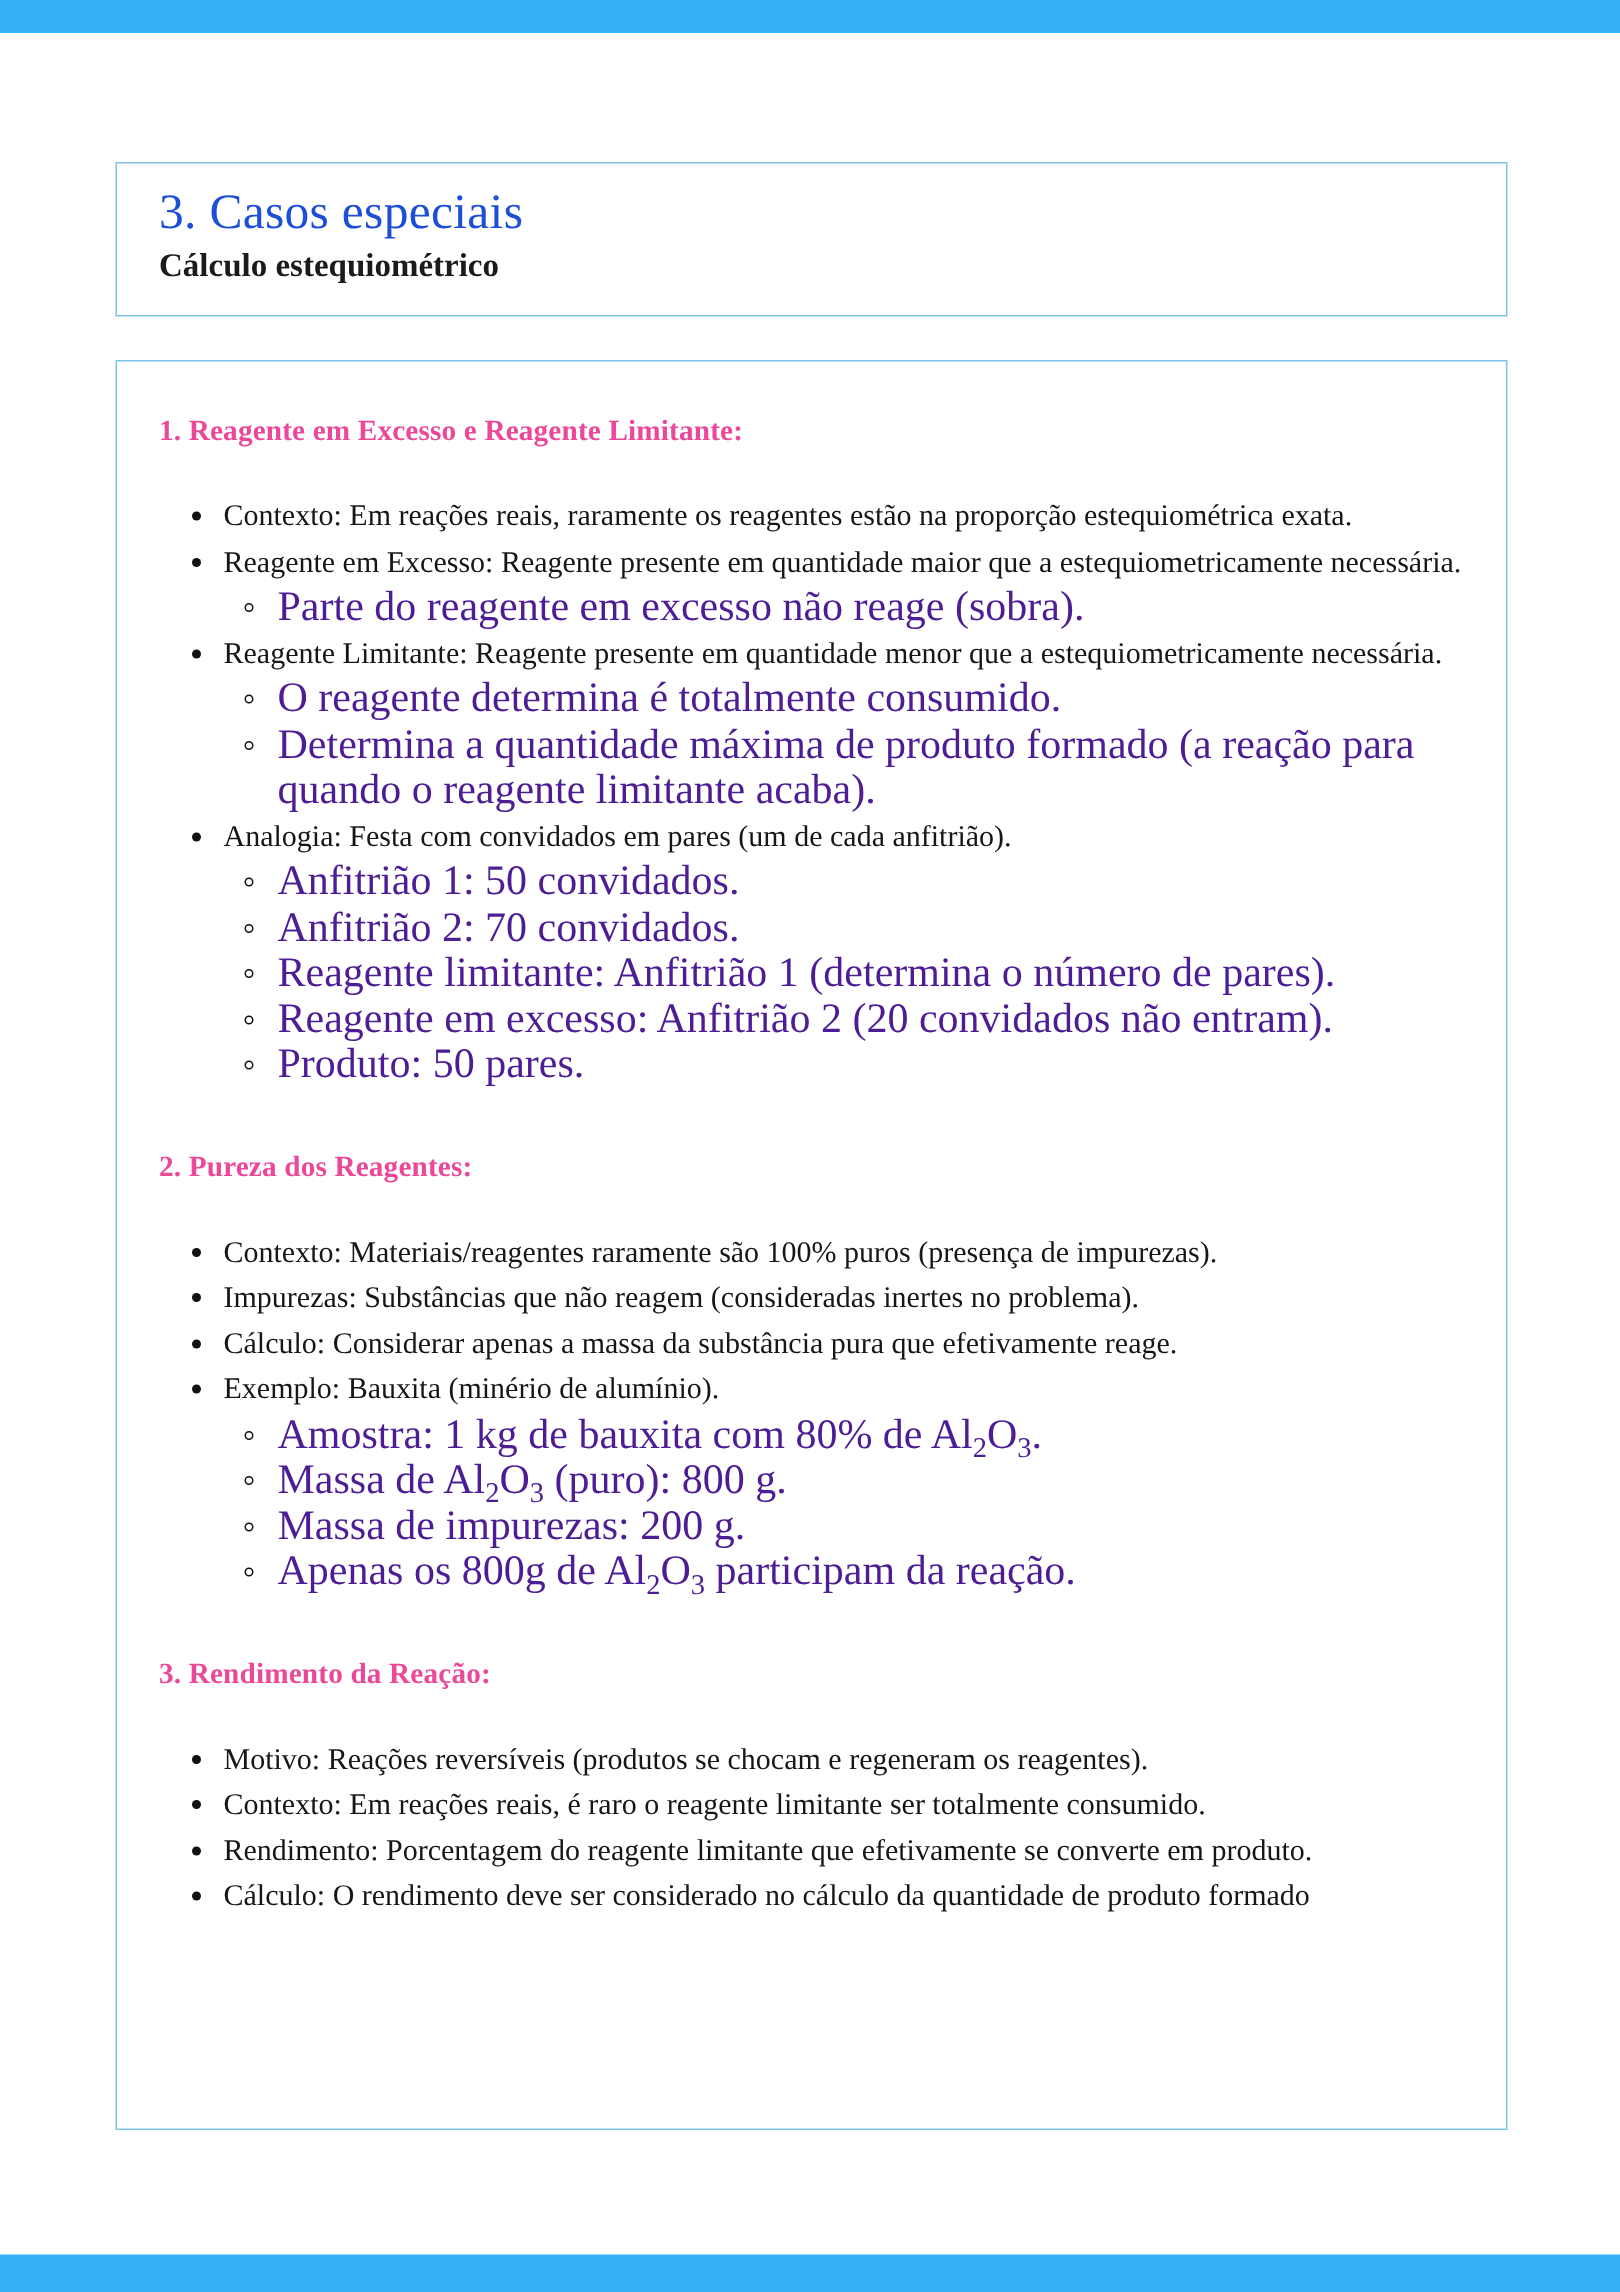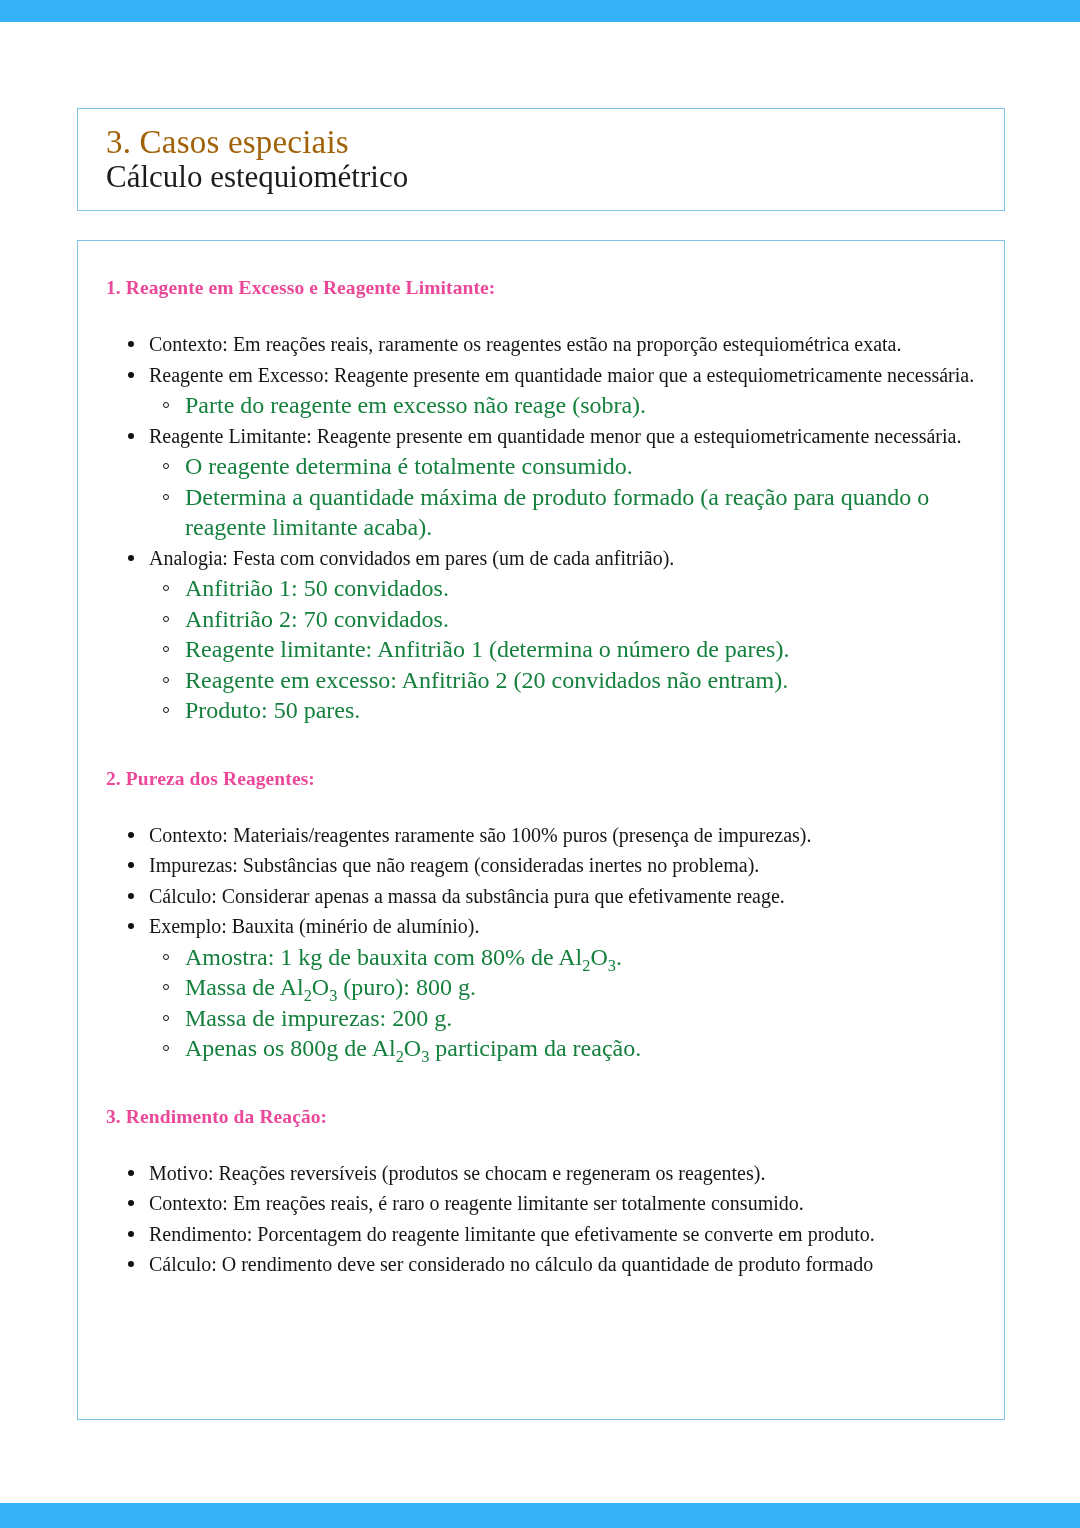--- a/index.html
+++ b/index.html
@@ -37,34 +37,34 @@
     width: 928px;
     height: 103px;
     border: 1px solid #7FC4E8;
     box-sizing: border-box;
     background: #ffffff;
   }
   .header-inner {
     padding: 14px 0 0 28px;
   }
   .doc-title {
-    color: #a16207;
+    color: #1d4ed8;
     font-size: 33px;
     line-height: 38px;
     letter-spacing: 0.2px;
     margin: 0;
     font-weight: normal;
   }
   .doc-subtitle {
     color: #1b1b1b;
-    font-size: 31px;
+    font-size: 22px;
     line-height: 30px;
     margin: 0;
     padding-top: 1px;
-    font-weight: normal;
+    font-weight: bold;
   }
 
   
   .content-box {
     position: absolute;
     left: 77px;
     top: 240px;
     width: 928px;
     height: 1180px;
     border: 1px solid #7FC4E8;
@@ -110,23 +110,23 @@
     border-radius: 50%;
   }
   ul.lvl2 {
     list-style: none;
     margin: 0;
     padding: 0;
   }
   ul.lvl2 > li.b2 {
     position: relative;
     padding-left: 36px;
-    font-size: 24px;
+    font-size: 28px;
     line-height: 30.5px;
-    color: #15803d;
+    color: #4c1d95;
   }
   ul.lvl2 > li.b2::before {
     content: "";
     position: absolute;
     left: 14px;
     top: 12px;
     width: 6px;
     height: 6px;
     border: 1.3px solid #111111;
     border-radius: 50%;

